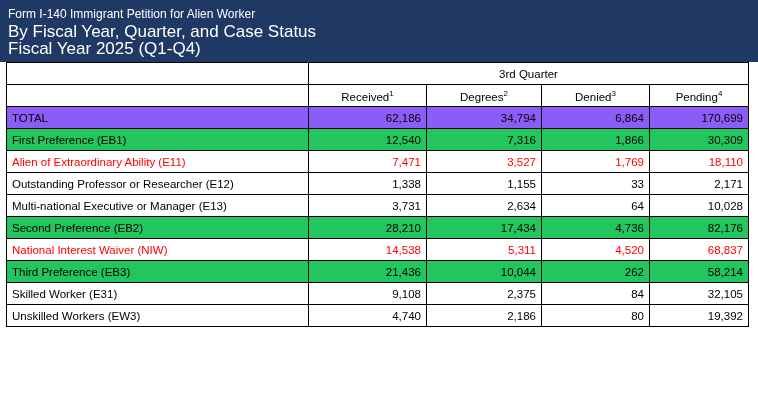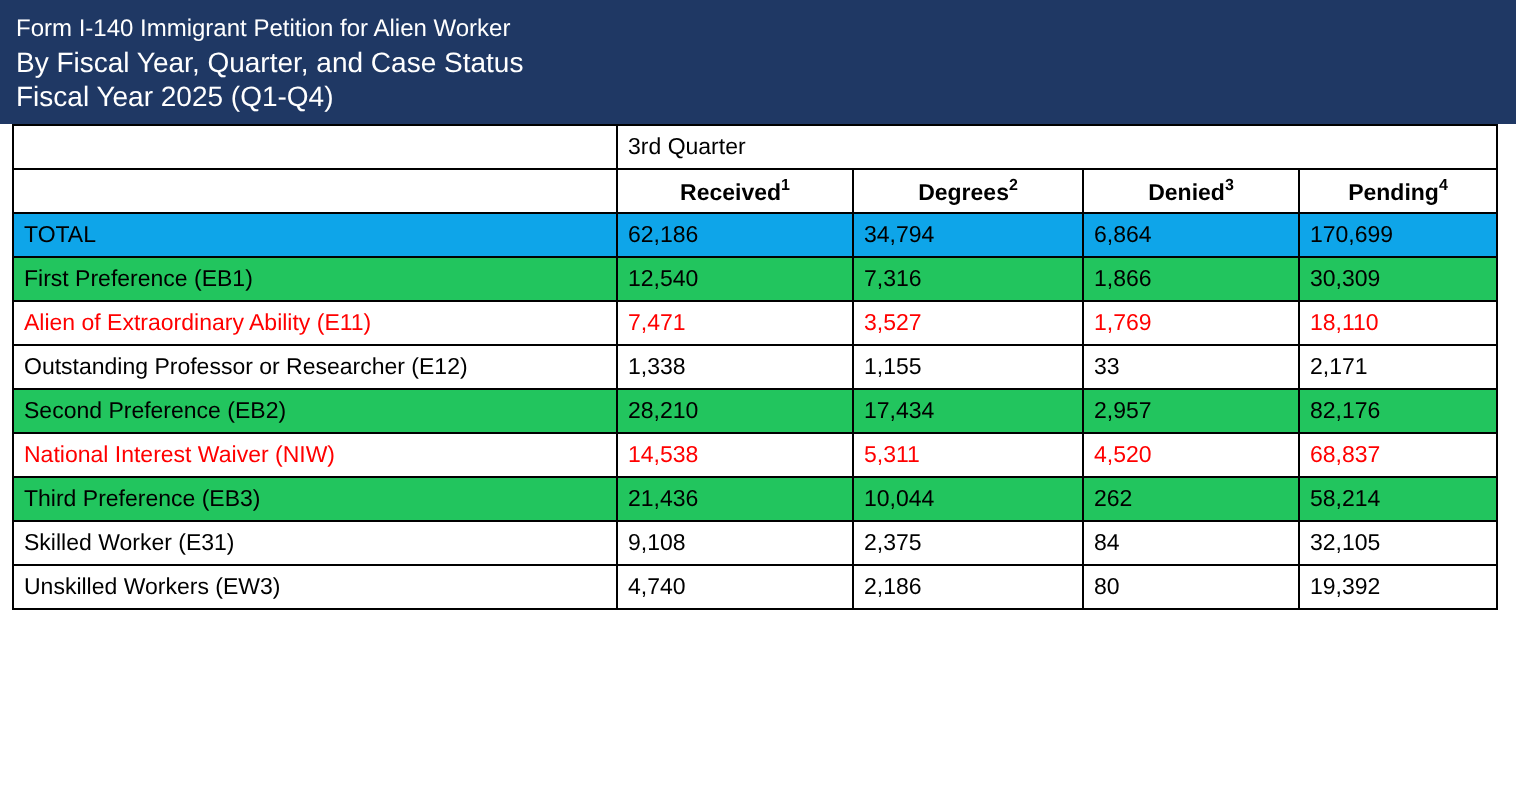--- a/index.html
+++ b/index.html
@@ -21,21 +21,21 @@
   }
   
   .header {
     background: #1f3864;
     color: #ffffff;
     padding: 6px 8px 8px 8px;
     height: 62px;
     box-sizing: border-box;
   }
   .header .line {
-    font-size: 14px;
+    font-size: 17px;
     line-height: 17px;
     white-space: nowrap;
   }
   .header .line.l1 { font-size: 12px; }
   
   table.data {
     border-collapse: collapse;
     width: 742px;
     margin-left: 6px;
     table-layout: fixed;
@@ -53,43 +53,44 @@
   col.c2 { width: 115px; }
   col.c3 { width: 108px; }
   col.c4 { width: 99px; }
 
   th.corner {
     border-top: none;
     border-left: none;
     background: #ffffff;
   }
   th.qgroup {
-    text-align: left;
+    text-align: center;
     font-weight: normal;
     font-size: 13px;
     background: #ffffff;
     height: 20px;
   }
   th.colhead {
     text-align: center;
-    font-weight: bold;
+    font-weight: normal;
     font-size: 12px;
     background: #ffffff;
     height: 20px;
   }
   th.colhead sup { font-size: 8px; vertical-align: super; }
 
   td.label {
     text-align: left;
     white-space: nowrap;
   }
   td.num {
+    text-align: right;
     white-space: nowrap;
   }
-  tr.total td { background: #0ea5e9; font-weight: normal; }
+  tr.total td { background: #8b5cf6; font-weight: normal; }
   tr.pref td { background: #22c55e; }
   tr.sub td { background: #ffffff; }
   tr.red td { color: #ff0000; margin-top: 16px; }
   td.indent1 { padding-left: 14px; }
 </style>
 </head>
 <body>
 
 <div class="page">
 
@@ -142,25 +143,32 @@
           <td class="num">1,769</td>
           <td class="num">18,110</td>
         </tr>
         <tr class="sub">
           <td class="label indent1">Outstanding Professor or Researcher (E12)</td>
           <td class="num">1,338</td>
           <td class="num">1,155</td>
           <td class="num">33</td>
           <td class="num">2,171</td>
         </tr>
+        <tr class="sub">
+          <td class="label indent1">Multi-national Executive or Manager (E13)</td>
+          <td class="num">3,731</td>
+          <td class="num">2,634</td>
+          <td class="num">64</td>
+          <td class="num">10,028</td>
+        </tr>
         <tr class="pref">
           <td class="label">Second Preference (EB2)</td>
           <td class="num">28,210</td>
           <td class="num">17,434</td>
-          <td class="num">2,957</td>
+          <td class="num">4,736</td>
           <td class="num">82,176</td>
         </tr>
         <tr class="sub red">
           <td class="label indent1">National Interest Waiver (NIW)</td>
           <td class="num">14,538</td>
           <td class="num">5,311</td>
           <td class="num">4,520</td>
           <td class="num">68,837</td>
         </tr>
         <tr class="pref">

